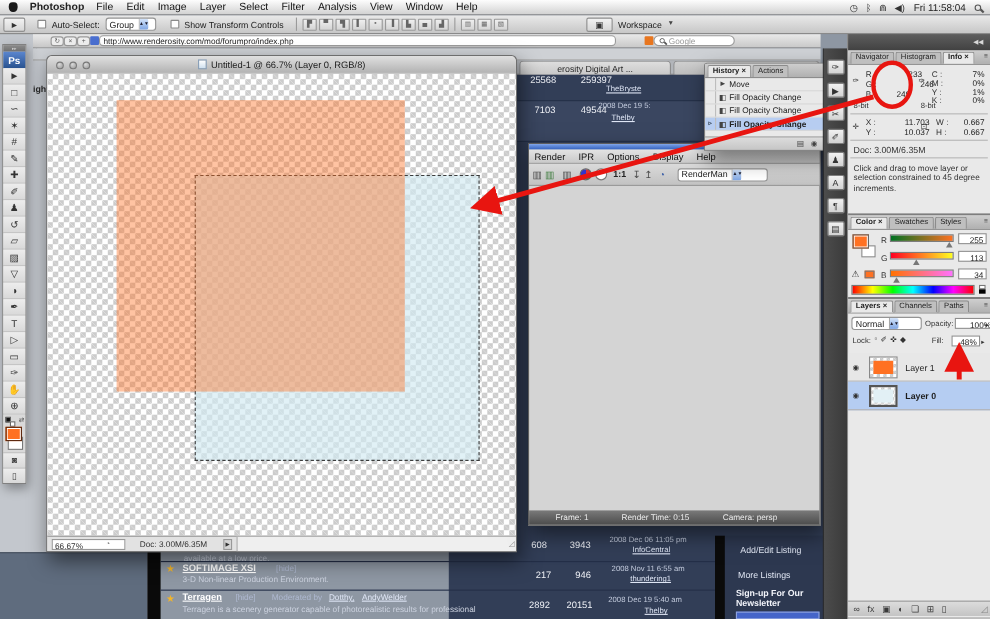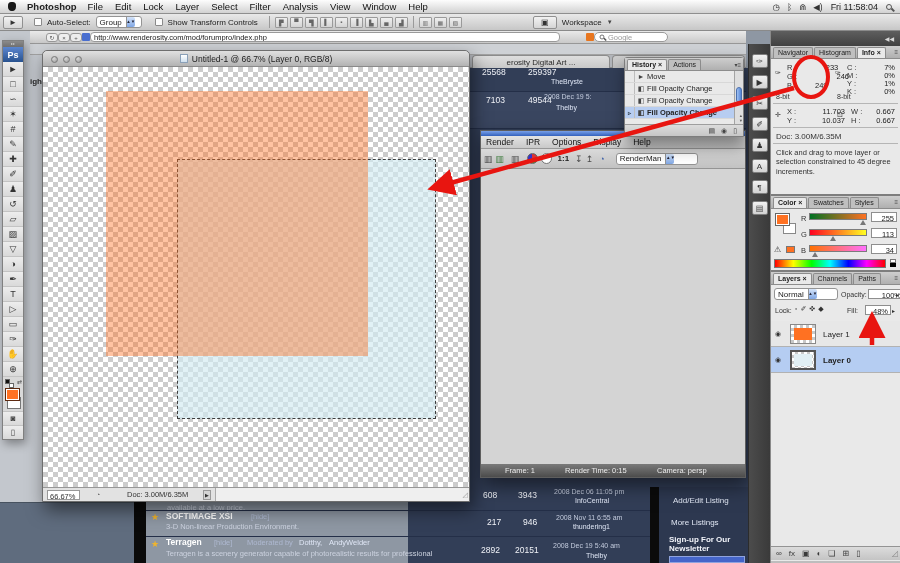--- a/index.html
+++ b/index.html
@@ -1,20 +1,20 @@
 <!DOCTYPE html>
 <html><head>
 <meta charset="utf-8">
 <style>
 *{margin:0;padding:0;box-sizing:border-box}
 html,body{width:900px;height:563px;overflow:hidden}
 body{position:relative;font-family:"Liberation Sans",sans-serif;background:#8e97a3;font-size:9px;color:#222}
 .abs{position:absolute}
 .t{position:absolute;white-space:nowrap;line-height:1}
-.u{}
+.u{text-decoration:underline}
 .b{font-weight:bold}
 .pre{white-space:pre}
 
 #menubar{position:absolute;left:0;top:0;width:900px;height:14px;background:linear-gradient(#fdfdfd,#d2d2d2);border-bottom:1px solid #8f8f8f;display:flex;align-items:center;gap:11px;padding:0 8px;font-size:9.5px;z-index:30}
 #menubar .apple{width:8px;height:9px;background:#1a1a1a;border-radius:40% 40% 46% 46%;flex:none}
 #menu-items{display:flex;gap:12px}
 #menu-items .menu-item{color:#111}
 #menubar .right{margin-left:auto;display:flex;align-items:center;gap:8px}
 #status-icons{display:flex;gap:7px;font-size:8.5px;color:#333}
 .mag{display:inline-block;width:6px;height:6px;border:1.5px solid #555;border-radius:50%;position:relative}
@@ -48,24 +48,24 @@
 #docwin{position:absolute;left:42px;top:50px;width:428px;height:452px;z-index:10;border:1px solid #6e6e6e;border-radius:5px 5px 0 0;background:#ddd}
 #doc-titlebar{height:16px;background:linear-gradient(#e0e0e0,#b3b3b3);border-bottom:1px solid #8a8a8a;border-radius:5px 5px 0 0;position:relative;display:flex;align-items:center;justify-content:center;font-size:8.5px;color:#1c1c1c;gap:4px}
 .tl{position:absolute;top:4.5px;width:7px;height:7px;border-radius:50%;background:radial-gradient(circle at 35% 30%,#d9d9d9,#9a9a9a);border:1px solid #787878}
 #doc-icon{width:8px;height:9px;background:linear-gradient(#fff,#cfe0ef);border:1px solid #8aa0b8}
 .checker{background-color:#fff;background-image:linear-gradient(45deg,#cccccc 25%,transparent 25%,transparent 75%,#cccccc 75%),linear-gradient(45deg,#cccccc 25%,transparent 25%,transparent 75%,#cccccc 75%);background-size:10px 10px;background-position:0 0,5px 5px}
 .checker-sm{background-color:#fff;background-image:linear-gradient(45deg,#c8c8c8 25%,transparent 25%,transparent 75%,#c8c8c8 75%),linear-gradient(45deg,#c8c8c8 25%,transparent 25%,transparent 75%,#c8c8c8 75%);background-size:6px 6px;background-position:0 0,3px 3px}
 #canvas{position:absolute;left:0;top:16px;right:0;bottom:14px;overflow:hidden}
 #layer0-rect{position:absolute;left:134px;top:92px;width:259px;height:260px;background:rgba(209,234,241,.66);outline:1px dashed #3c3c3c;outline-offset:-1px}
 #layer1-rect{position:absolute;left:63px;top:24px;width:262px;height:265px;background:rgba(255,113,34,.42)}
 #doc-statusbar{position:absolute;left:0;bottom:0;right:0;height:14px;background:#e2e2e2;border-top:1px solid #979797;font-size:8px;color:#333}
-#doc-zoom-box{position:absolute;left:4px;top:2px;width:33px;height:10px;background:#fff;border:1px solid #999;padding:1px 2px;font-size:7.5px}
+#doc-zoom-box{position:absolute;left:4px;top:2px;width:67px;height:10px;background:#fff;border:1px solid #999;padding:1px 2px;font-size:7.5px}
 #doc-status-rest{position:absolute;left:172px;top:0;right:0;bottom:0;background:#efefef;border-left:1px solid #aaa}
 
-#history{position:absolute;left:624px;top:57px;width:120px;height:80px;z-index:14;background:#e9e9e9;border:1px solid #7d7d7d;border-radius:3px 3px 0 0}
+#history{position:absolute;left:640px;top:57px;width:120px;height:80px;z-index:14;background:#e9e9e9;border:1px solid #7d7d7d;border-radius:3px 3px 0 0}
 .ptabrow{height:13px;background:linear-gradient(#cecece,#b0b0b0);border-bottom:1px solid #8c8c8c;display:flex;align-items:flex-end;gap:1px;padding-left:2px;position:relative}
 .ptab{font-size:7px;padding:1px 4px 1px;background:#bfbfbf;border:1px solid #8c8c8c;border-bottom:none;border-radius:2px 2px 0 0;color:#222;line-height:1.15}
 .ptab.active{background:#e9e9e9;font-weight:bold}
 .pmenu{position:absolute;right:2px;top:3px;font-size:6px;color:#444}
 #history-body{position:relative;height:53px;overflow:hidden}
 .hrow{height:12px;display:flex;align-items:center;border-bottom:1px solid #d8d8d8;font-size:7.5px;color:#222}
 .hrow .gut{width:10px;align-self:stretch;border-right:1px solid #bdbdbd;flex:none;font-size:6px;color:#345;text-align:center;line-height:12px}
 .hrow .hicon{width:12px;text-align:center;font-size:7px;color:#444;flex:none}
 .hrow.sel{background:#b7cdf1;font-weight:bold}
 #history-scroll{position:absolute;right:0;top:0;bottom:0;width:9px;border-left:1px solid #a3a3a3;background:#dedede}
@@ -193,21 +193,21 @@
 <span class="t b" style="left:669px;top:536px;font-size:8px;color:#f2f4fa">Sign-up For Our</span>
 <span class="t b" style="left:669px;top:545px;font-size:8px;color:#f2f4fa">Newsletter</span>
 <div class="abs" style="left:669px;top:556px;width:76px;height:7px;background:#4565c9;border:1px solid #8fa3de"></div>
 
 <div id="menubar">
   <span class="apple"></span>
   <span class="b">Photoshop</span>
   <span id="menu-items">
       <span class="menu-item">File</span>
       <span class="menu-item">Edit</span>
-      <span class="menu-item">Lock</span>
+      <span class="menu-item">Image</span>
       <span class="menu-item">Layer</span>
       <span class="menu-item">Select</span>
       <span class="menu-item">Filter</span>
       <span class="menu-item">Analysis</span>
       <span class="menu-item">View</span>
       <span class="menu-item">Window</span>
       <span class="menu-item">Help</span>
     </span>
   <span class="right">
     <span id="status-icons">

